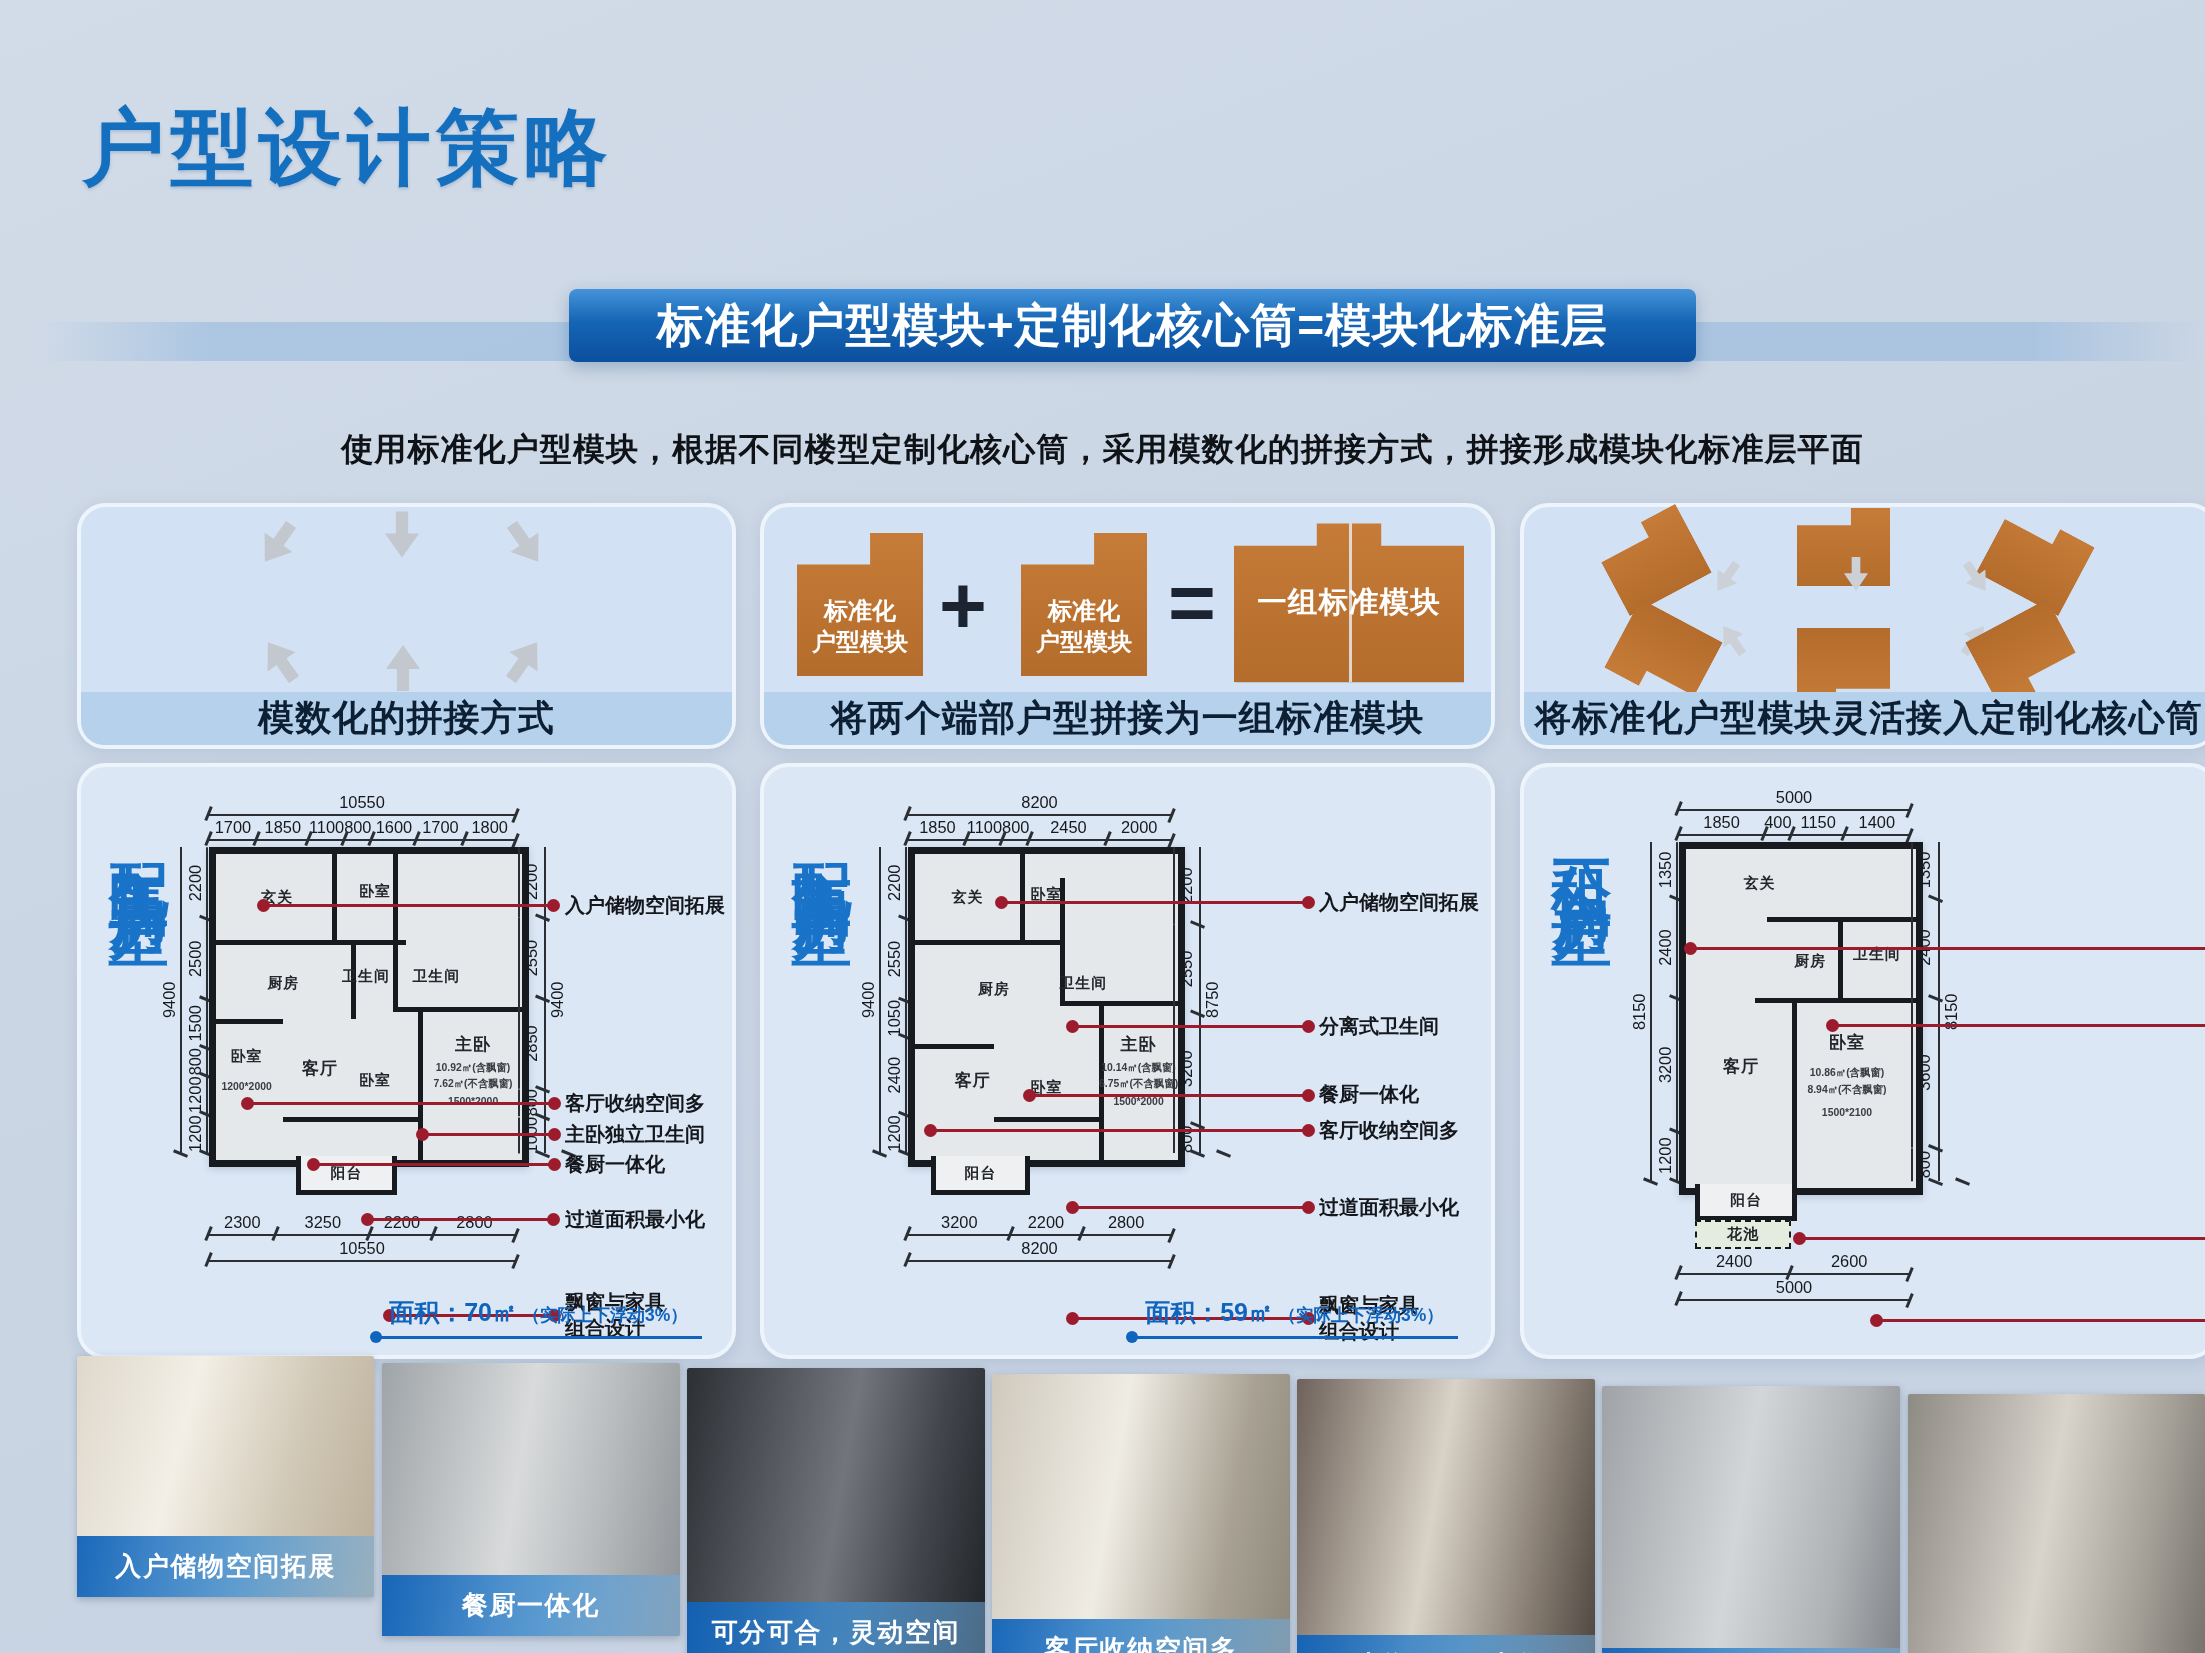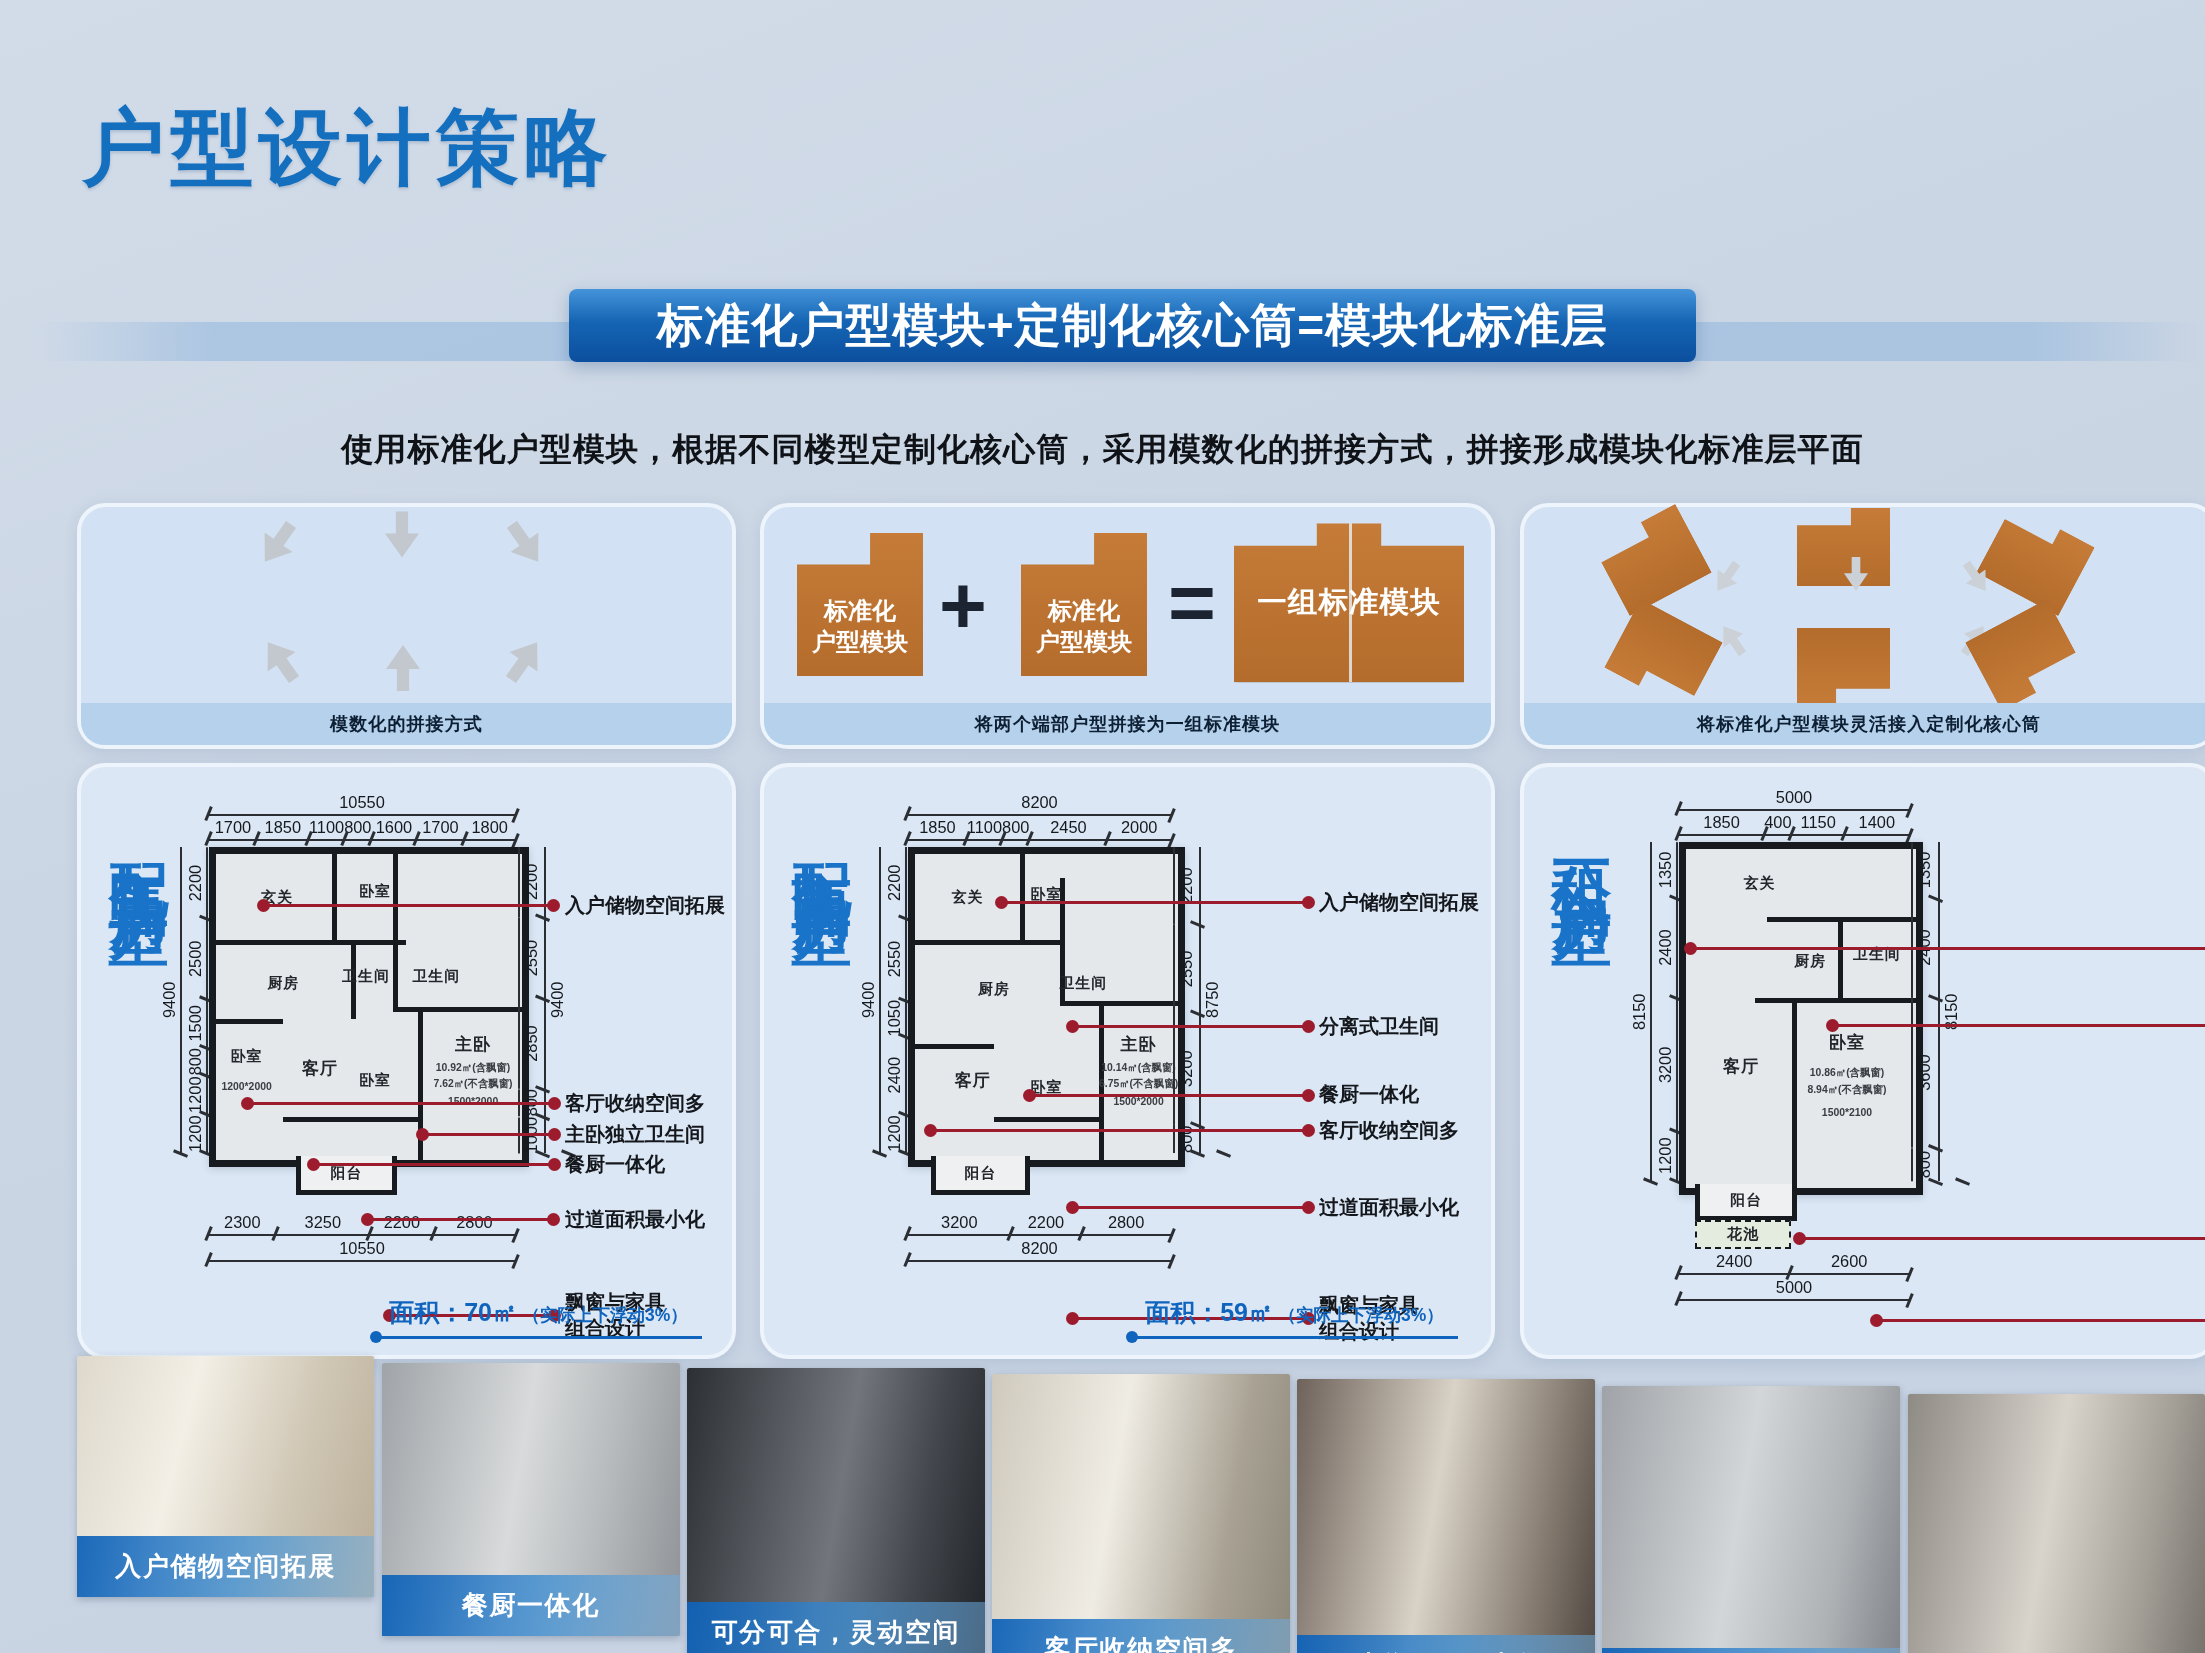--- a/index.html
+++ b/index.html
@@ -30,24 +30,24 @@
     left:0;right:0;top:428px;text-align:center;
     font-size:32px;font-weight:600;color:#0f1318;letter-spacing:1.1px;
   }
   
   .card{
     top:503px;height:238px;border-radius:28.4px;
     background:#d2e1f3;border:4.9px solid #edf4fb;
     box-shadow:0 4.4px 15.3px rgba(40,80,140,.12);
   }
   .card-caption{
-    position:absolute;left:0;right:0;bottom:0;height:42px;
+    position:absolute;left:0;right:0;bottom:0;height:53px;
     background:#b5d1ec;border-radius:0 0 23px 23px;
     display:flex;align-items:center;justify-content:center;
-    font-size:18px;font-weight:800;color:#0d1f33;letter-spacing:1.1px;
+    font-size:36px;font-weight:800;color:#0d1f33;letter-spacing:1.1px;
   }
   .core{
     position:absolute;background:#868b94;color:#f2f4f6;
     display:flex;align-items:center;justify-content:center;
     font-size:25px;font-weight:600;letter-spacing:1.6px;
     box-shadow:inset 0 0 13px rgba(0,0,0,.22),0 2.2px 5.5px rgba(0,0,0,.18);
   }
   .barrel{left:50%;top:53px;transform:translateX(-50%);width:213px;height:102px;border-radius:34% / 46%;}
   .oval{left:50%;top:65px;transform:translateX(-50%);width:241px;height:83px;border-radius:50%;border:2.7px solid #d4dae1;font-size:24px;}
   .arr{

